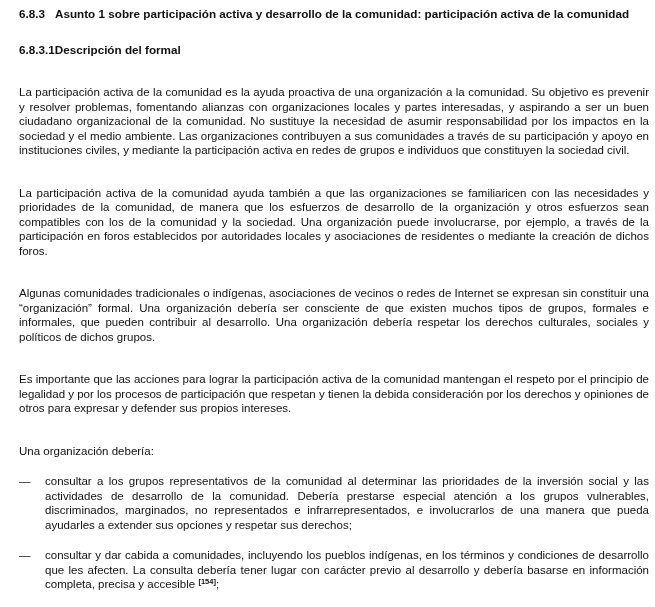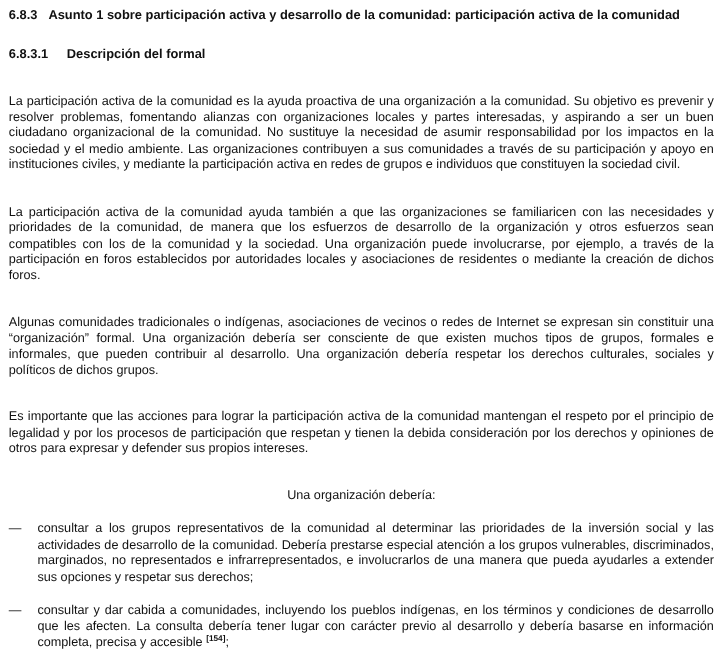--- a/index.html
+++ b/index.html
@@ -9,47 +9,47 @@
     background: #ffffff;
   }
   body {
     width: 655px;
     height: 607px;
     overflow: hidden;
   }
   .page {
     width: 655px;
     height: 607px;
-    padding: 7px 6px 12px 8px;
+    padding: 7px 6px 12px 19px;
     background: #ffffff;
     color: #111111;
     font-family: "Liberation Sans", "DejaVu Sans", sans-serif;
     font-size: 11.5px;
     line-height: 14.5px;
   }
   .h2 {
     font-weight: bold;
     font-size: 11.7px;
     text-align: justify;
     margin: 0 0 21px 0;
   }
   .h3 {
     font-weight: bold;
     font-size: 11.7px;
     margin: 20px 0 15px 0;
   }
   .h2 .num { margin-right: 10px; }
-  .h3 .num { margin-right: 17px; }
+  .h3 .num { }
   p.body-text {
     margin: 28px 0;
     text-align: justify;
   }
   p.intro-text {
     margin: 16px 0;
-    text-align: center;
+    text-align: left;
   }
   .list-item {
     display: flex;
     margin: 16px 0;
   }
   .list-item .marker {
     flex: 0 0 26px;
     text-align: left;
   }
   .list-item .item-text {

